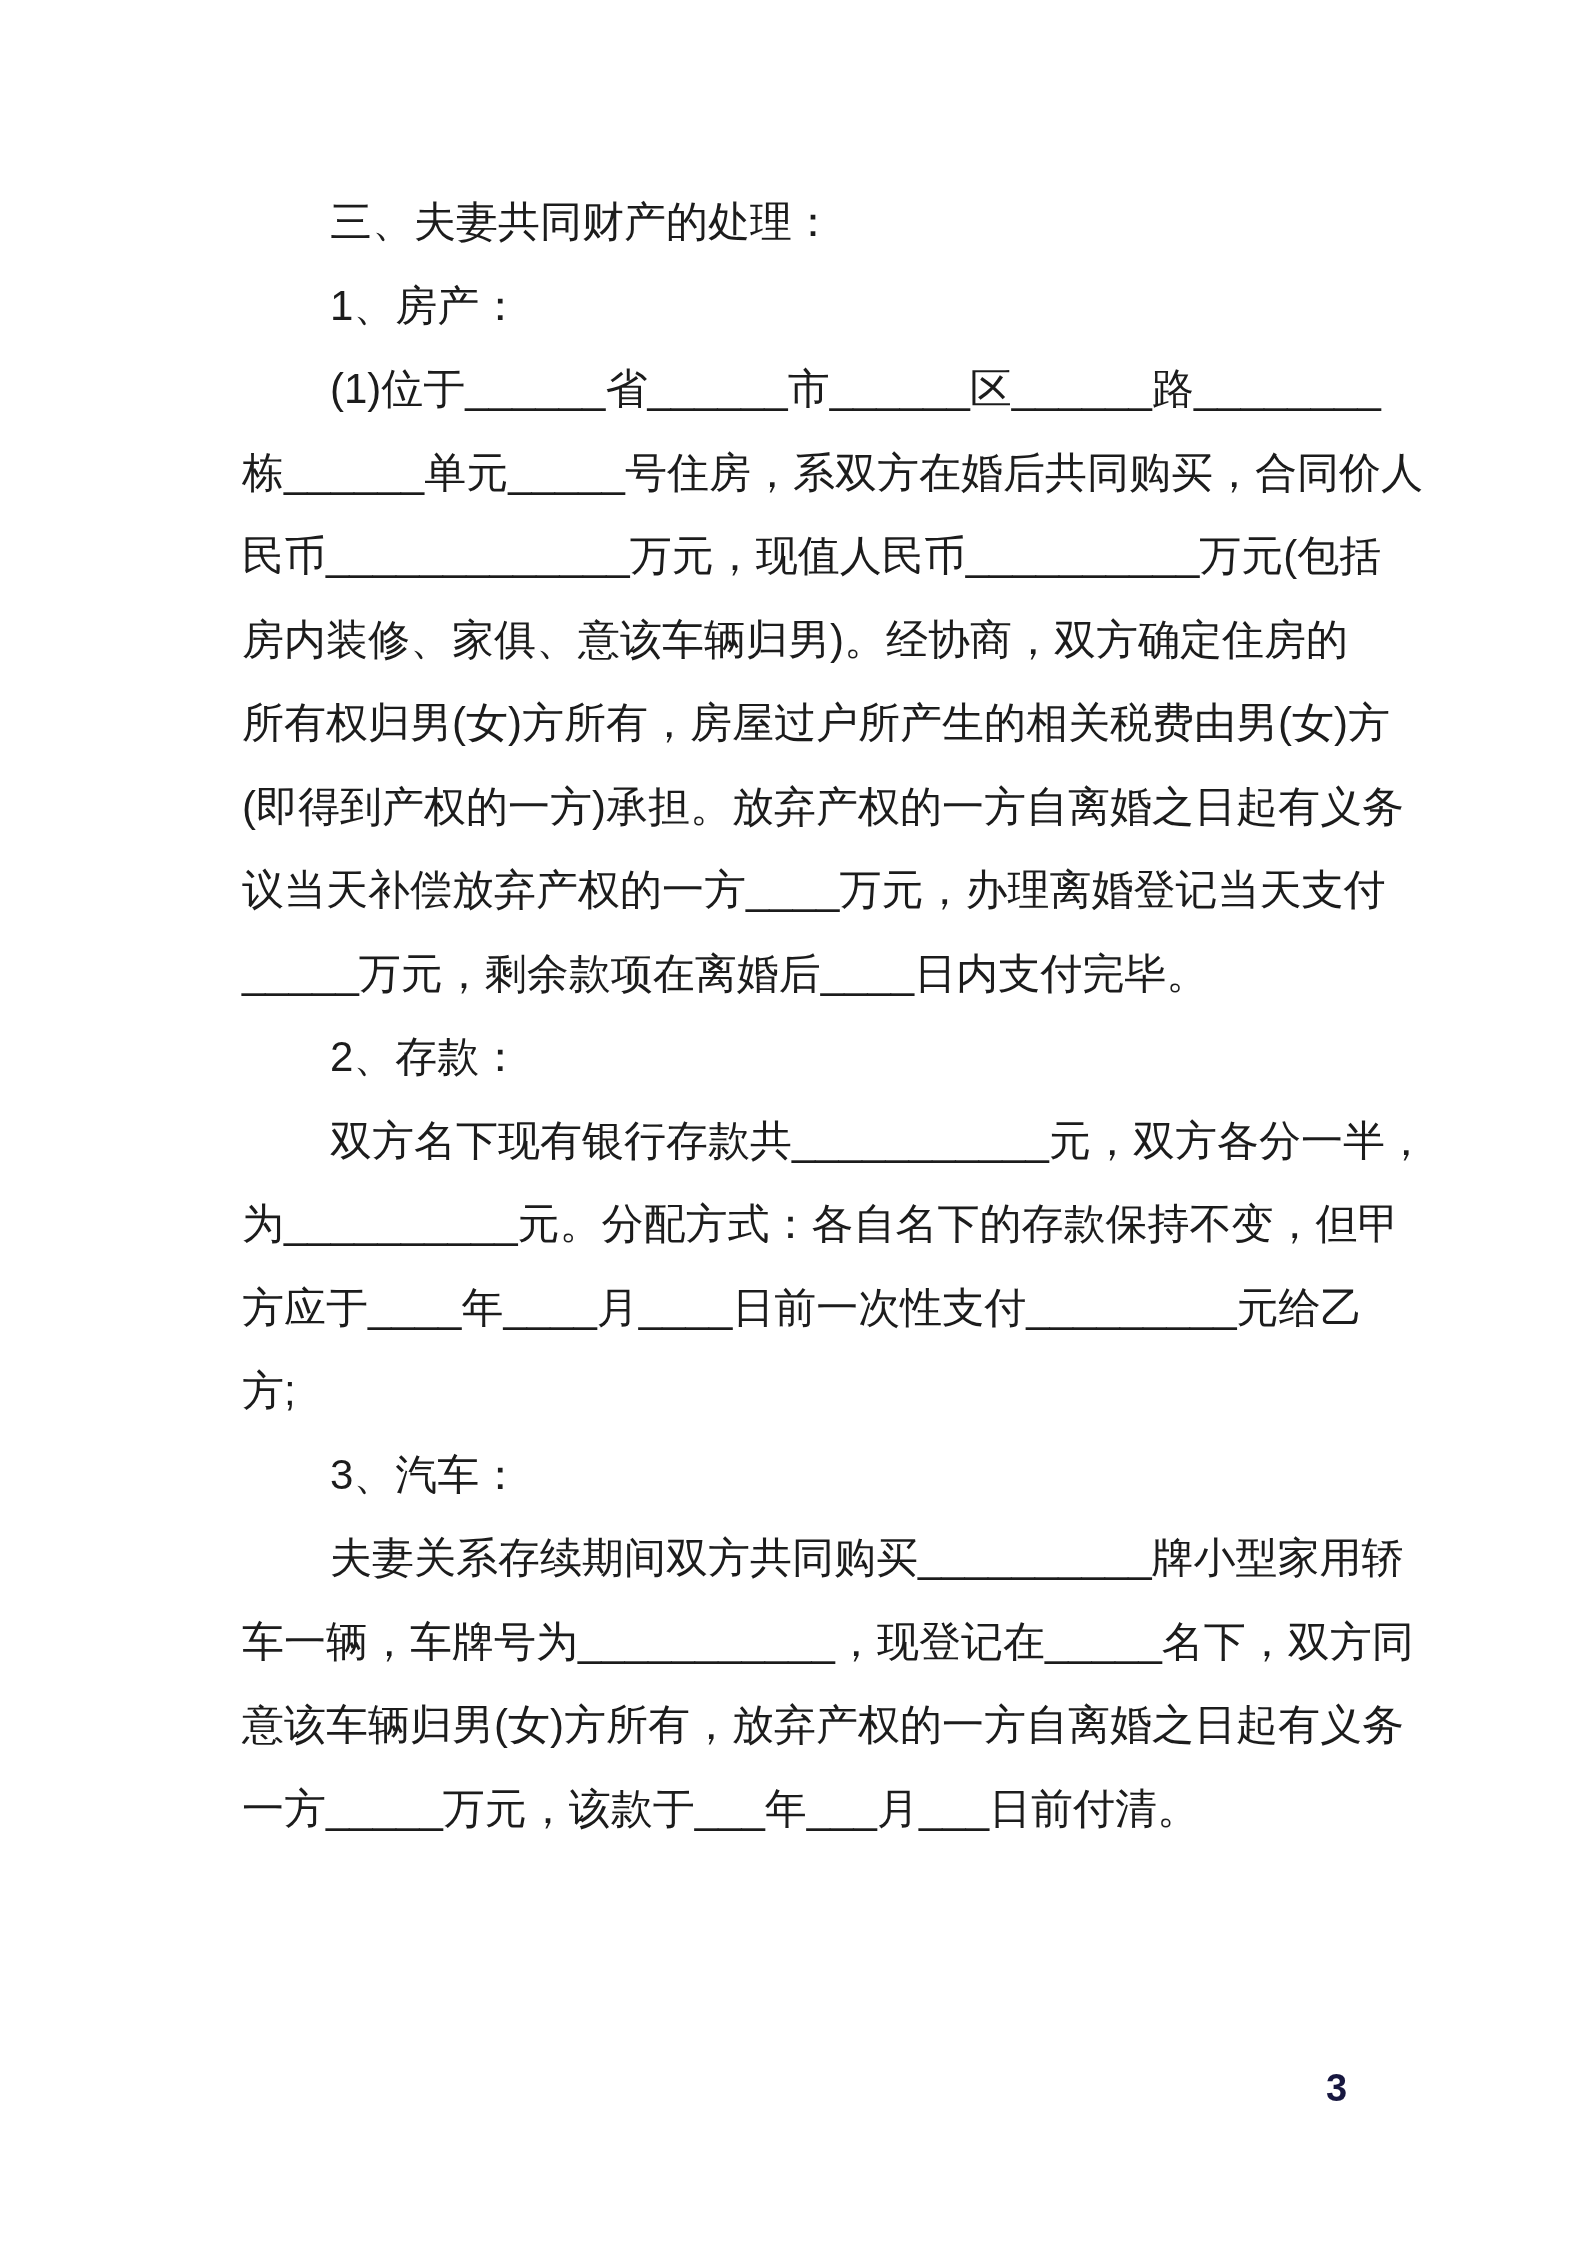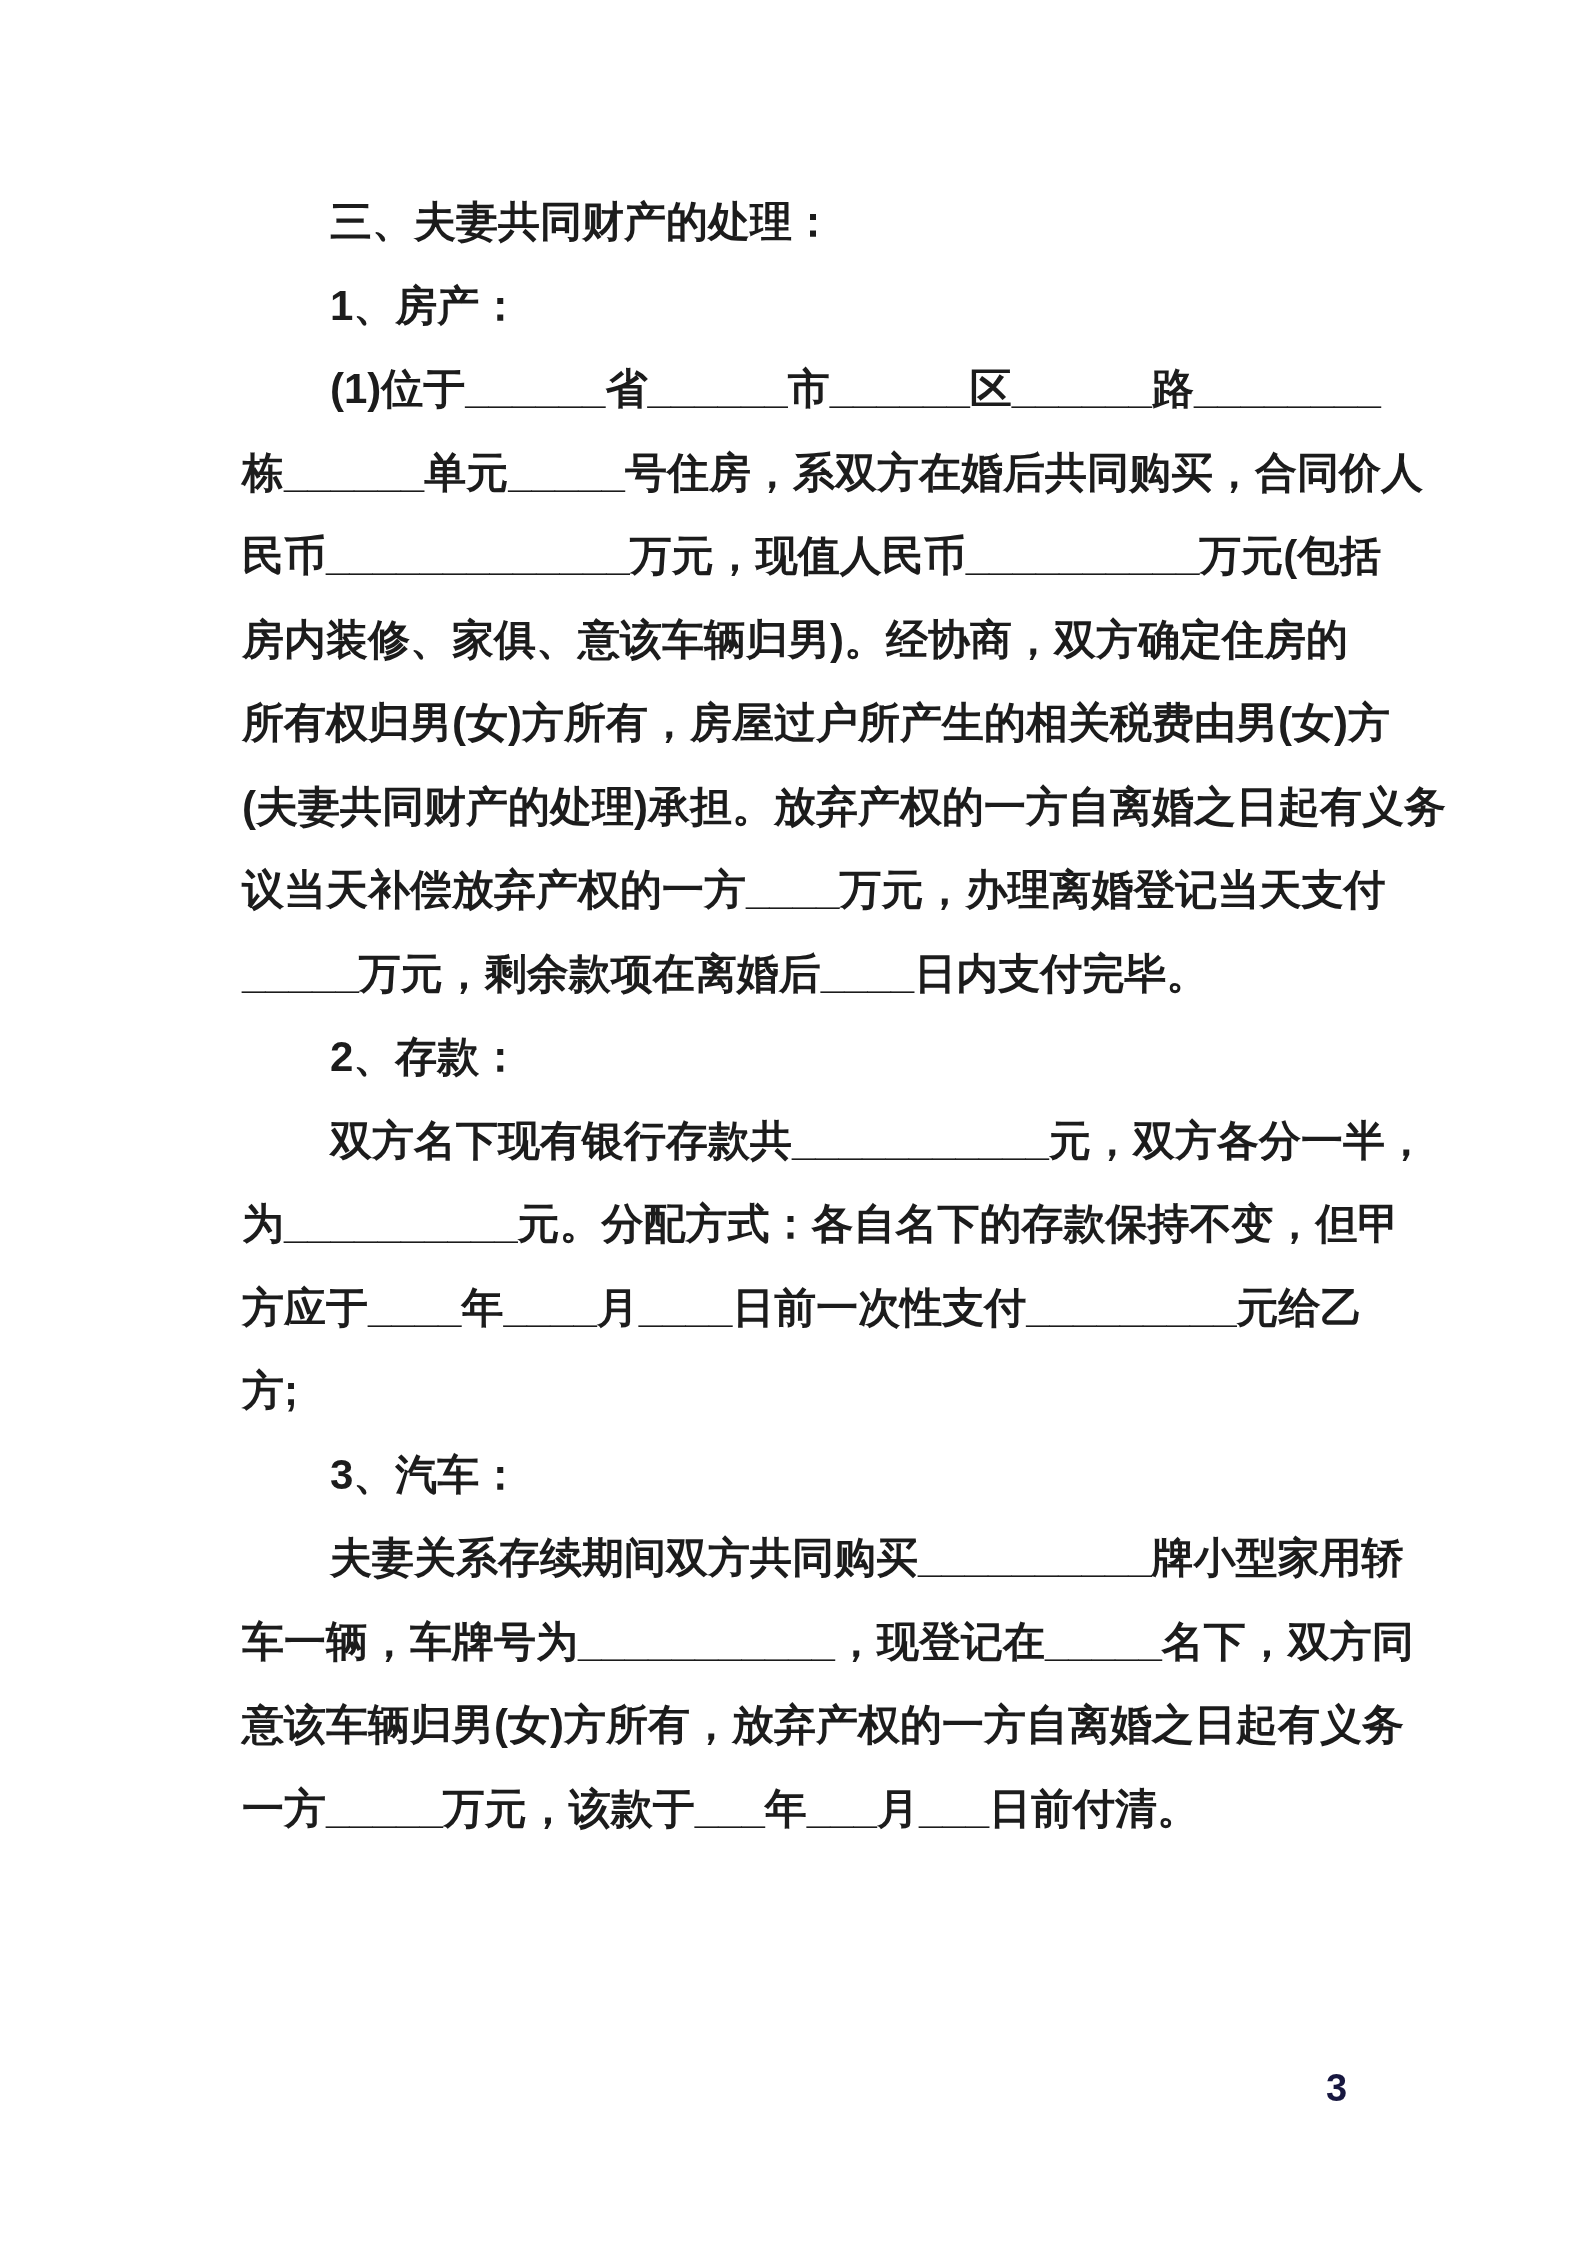--- a/index.html
+++ b/index.html
@@ -14,21 +14,21 @@
     background: #ffffff;
     overflow: hidden;
     font-family: "Liberation Sans", "DejaVu Sans", sans-serif;
   }
   .content {
     position: absolute;
     left: 242px;
     top: 180px;
     width: 1180px;
     font-size: 42px;
-    font-weight: bold;
+    font-weight: normal;
     color: #1c1c1c;
     line-height: 83.5px;
     white-space: nowrap;
   }
   .line {
     height: 83.5px;
   }
   .line.indent {
     padding-left: 88px;
   }
@@ -47,21 +47,21 @@
 
 <div class="page">
   <div class="content">
     <div class="line indent">三、夫妻共同财产的处理：</div>
     <div class="line indent">1、房产：</div>
     <div class="line indent">(1)位于______省______市______区______路________</div>
     <div class="line">栋______单元_____号住房，系双方在婚后共同购买，合同价人</div>
     <div class="line">民币_____________万元，现值人民币__________万元(包括</div>
     <div class="line">房内装修、家俱、意该车辆归男)。经协商，双方确定住房的</div>
     <div class="line">所有权归男(女)方所有，房屋过户所产生的相关税费由男(女)方</div>
-    <div class="line">(夫妻共同财产的处理)承担。放弃产权的一方自离婚之日起有义务</div>
+    <div class="line">(即得到产权的一方)承担。放弃产权的一方自离婚之日起有义务</div>
     <div class="line">议当天补偿放弃产权的一方____万元，办理离婚登记当天支付</div>
     <div class="line">_____万元，剩余款项在离婚后____日内支付完毕。</div>
     <div class="line indent">2、存款：</div>
     <div class="line indent">双方名下现有银行存款共___________元，双方各分一半，</div>
     <div class="line">为__________元。分配方式：各自名下的存款保持不变，但甲</div>
     <div class="line">方应于____年____月____日前一次性支付_________元给乙</div>
     <div class="line">方;</div>
     <div class="line indent">3、汽车：</div>
     <div class="line indent">夫妻关系存续期间双方共同购买__________牌小型家用轿</div>
     <div class="line">车一辆，车牌号为___________，现登记在_____名下，双方同</div>

